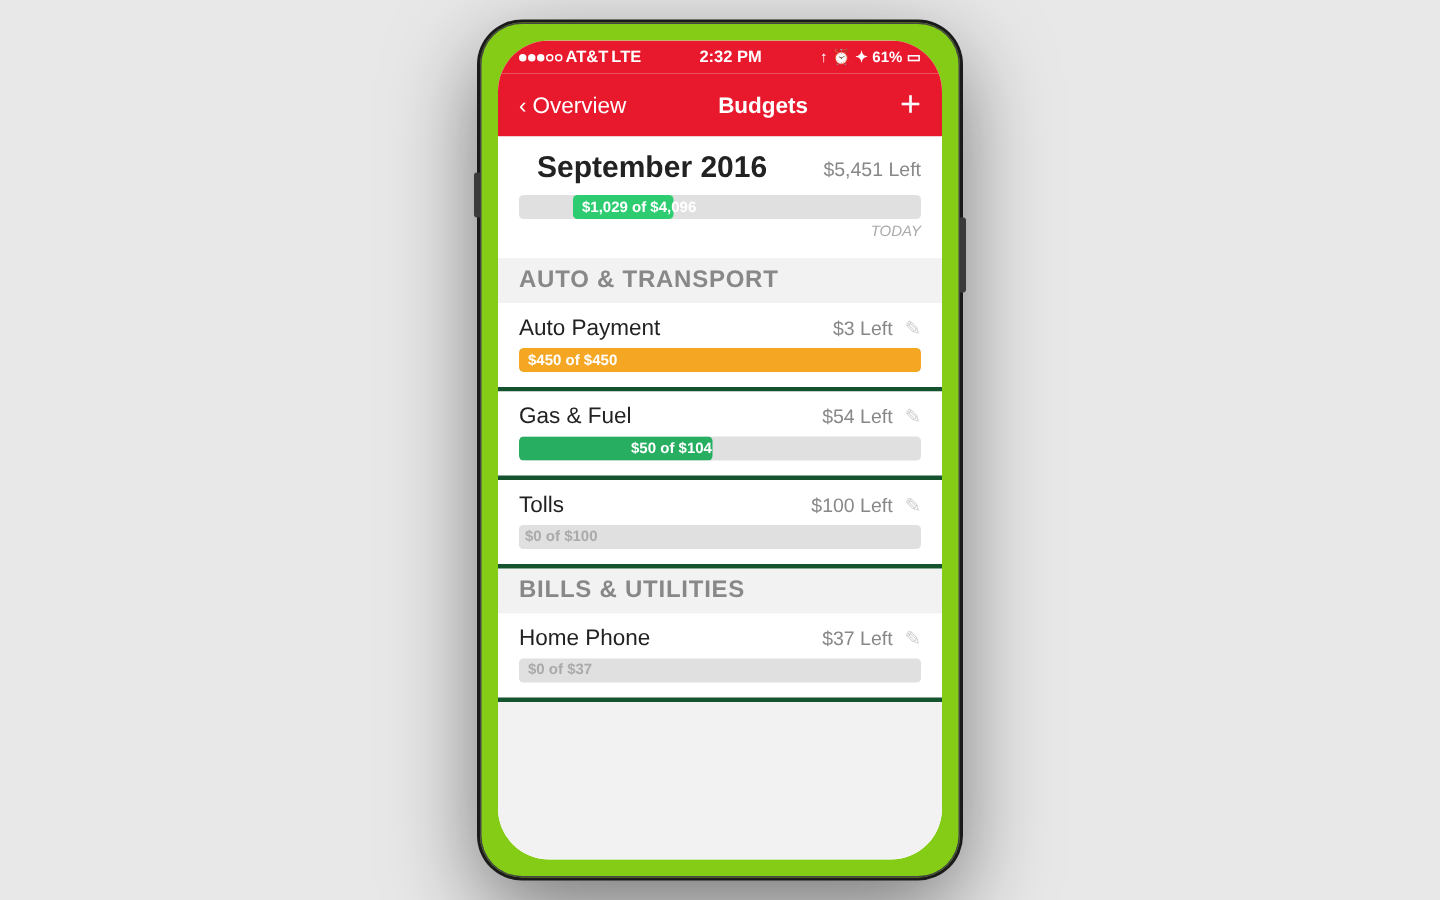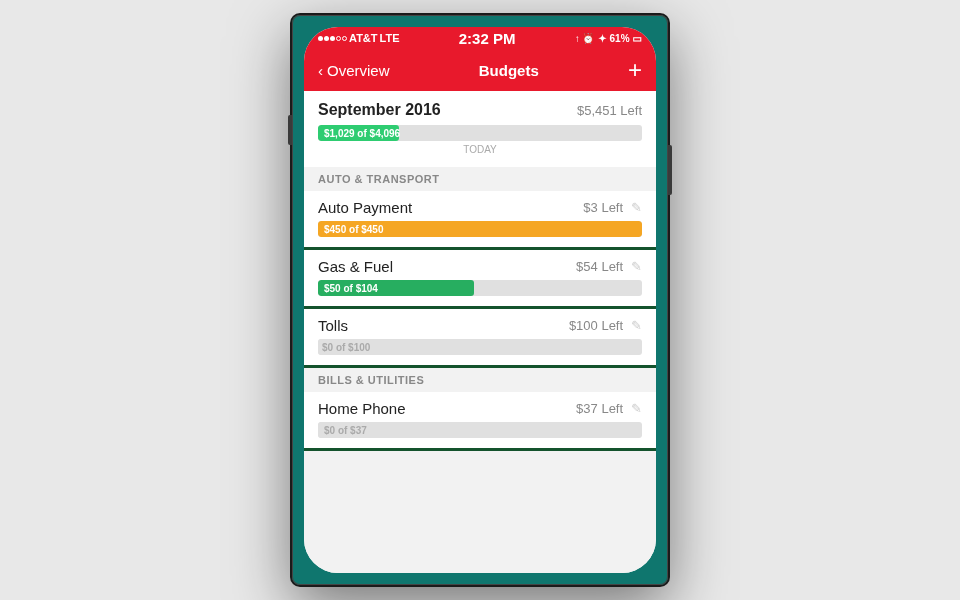--- a/index.html
+++ b/index.html
@@ -7,24 +7,24 @@
       background: #e8e8e8;
       display: flex;
       justify-content: center;
       align-items: center;
       width: 960px;
       height: 600px;
       font-family: -apple-system, 'Helvetica Neue', Arial, sans-serif;
     }
 
     .phone-outer {
-      width: 376px;
+      width: 320px;
       height: 570px;
-      background: #0f766e;
-      border-radius: 8px;
+      background: #84cc16;
+      border-radius: 28px;
       padding: 12px;
       box-shadow: 0 0 0 2px #1a1a1a, 0 20px 60px rgba(0,0,0,0.5), inset 0 0 0 1px #444;
       position: relative;
     }
 
     .phone-inner {
       width: 100%;
       height: 100%;
       background: #fff;
       border-radius: 34px;
@@ -62,21 +62,21 @@
       font-size: 11px;
       font-weight: 600;
       display: flex;
       align-items: center;
       justify-content: space-between;
       padding: 4px 14px;
       height: 22px;
       flex-shrink: 0;
     }
     .status-left { display: flex; align-items: center; gap: 2px; }
-    .status-center { font-size: 15px; font-weight: 600; }
+    .status-center { font-size: 11px; font-weight: 600; }
     .status-right { display: flex; align-items: center; gap: 3px; font-size: 10px; }
     .signal-dots { display: flex; gap: 1px; align-items: center; }
     .dot { width: 5px; height: 5px; border-radius: 50%; background: white; }
     .dot.empty { background: transparent; border: 1px solid white; }
 
     
     .nav-bar {
       background: #e8192c;
       color: white;
       display: flex;
@@ -117,23 +117,24 @@
       padding: 10px 14px 12px;
       margin-bottom: 0;
     }
     .section-header-row {
       display: flex;
       justify-content: space-between;
       align-items: center;
       margin-bottom: 6px;
     }
     .section-title {
-      font-size: 16px;
+      font-size: 20px;
       font-weight: 600;
       color: #222;
+      margin-left: 12px;
     }
     .section-left-label {
       font-size: 13px;
       color: #888;
     }
     .progress-bar-bg {
       height: 16px;
       background: #e0e0e0;
       border-radius: 3px;
       overflow: hidden;
@@ -146,31 +147,32 @@
       align-items: center;
       padding-left: 6px;
     }
     .progress-label {
       font-size: 10px;
       font-weight: 600;
       color: white;
       white-space: nowrap;
     }
     .today-label {
-      text-align: center;
+      text-align: right;
       font-size: 10px;
       color: #aaa;
       margin-top: 3px;
+      font-style: italic;
     }
 
     
     .category-header {
       background: #f2f2f2;
       padding: 6px 14px;
-      font-size: 11px;
+      font-size: 16px;
       font-weight: 600;
       color: #888;
       letter-spacing: 0.5px;
     }
 
     
     .budget-item {
       background: white;
       padding: 8px 14px 10px;
       border-bottom: 3px solid #14532d;
@@ -239,21 +241,21 @@
     </div>
 
     <div class="content">
 
       <div class="september-section">
         <div class="section-header-row">
           <span class="section-title">September 2016</span>
           <span class="section-left-label">$5,451 Left</span>
         </div>
         <div class="progress-bar-bg">
-          <div class="progress-bar-fill" style="width: 25%; background: #2ecc71;">
+          <div class="progress-bar-fill" style="width: 25%; background: #2ecc71; margin-left: 36px;">
             <span class="progress-label">$1,029 of $4,096</span>
           </div>
         </div>
         <div class="today-label">TODAY</div>
       </div>
 
       <div id="categories-container">
           <div class="category-header">AUTO &amp; TRANSPORT</div>
           <div class="budget-item">
       <div class="budget-item-header">
@@ -272,21 +274,21 @@
     </div>
           <div class="budget-item">
       <div class="budget-item-header">
         <span class="budget-item-name">Gas &amp; Fuel</span>
         <div class="budget-item-right">
           <span class="budget-left-amount">$54 Left</span>
           <span class="edit-icon">✎</span>
         </div>
       </div>
       <div class="progress-bar-bg">
-        <div class="progress-bar-fill" style="width: 48%; background: #27ae60; min-width: 60px;">
+        <div class="progress-bar-fill" style="width: 48%; background: #27ae60; min-width: 60px; justify-content: flex-end;">
           <span class="progress-label">$50 of $104</span>
         </div>
 
       </div>
     </div>
           <div class="budget-item">
       <div class="budget-item-header">
         <span class="budget-item-name">Tolls</span>
         <div class="budget-item-right">
           <span class="budget-left-amount">$100 Left</span>

